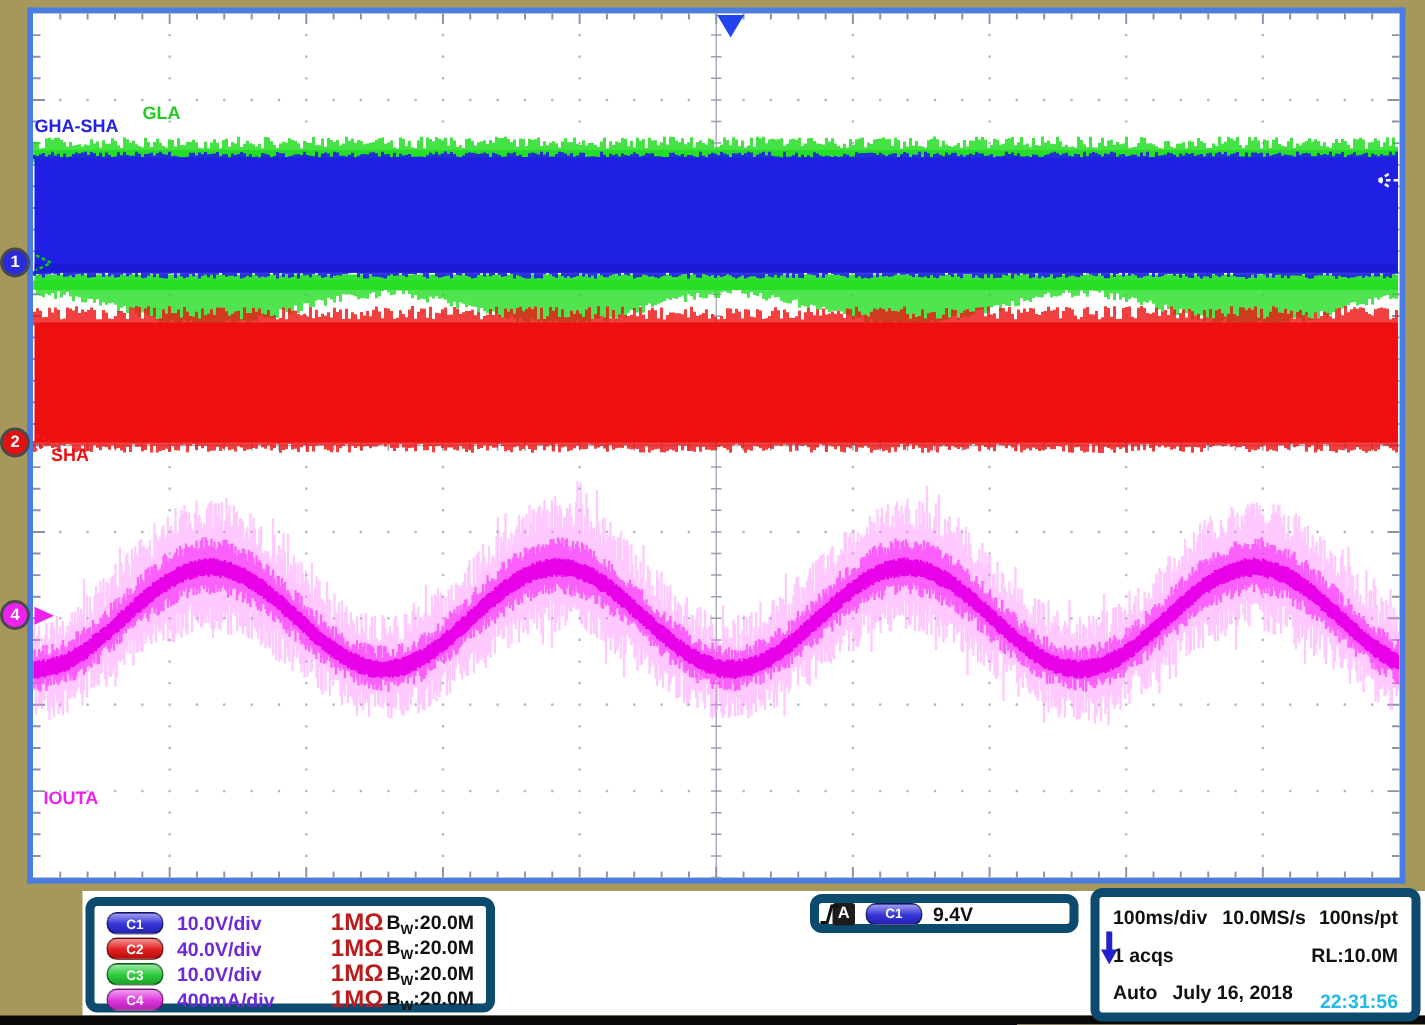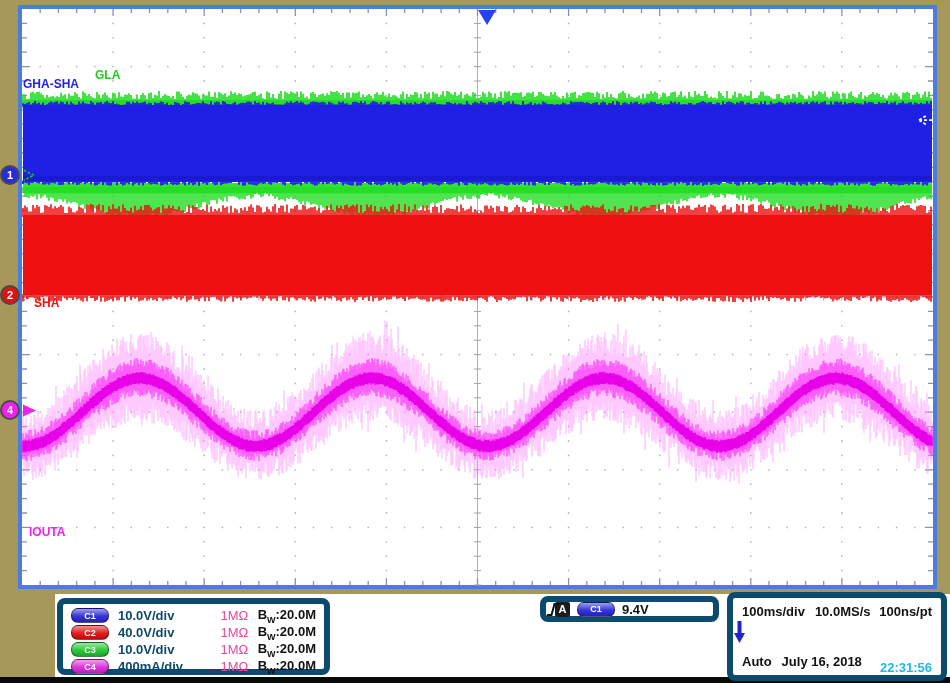--- a/index.html
+++ b/index.html
@@ -16,22 +16,22 @@
   .bottom-white{position:absolute;left:55px;top:594px;width:895px;height:83px;background:#fff;}
   .black-bar{position:absolute;left:0;top:677px;width:950px;height:6px;background:#0a0a0a;}
   .panel{position:absolute;background:#fff;border:6px solid #0c4a6e;border-radius:8px;box-sizing:border-box;z-index:8;}
   
   #ch-panel{left:57px;top:598px;width:273px;height:77px;padding:3px 8px;}
   .chrow{display:flex;align-items:center;height:17px;}
   .pill{width:36px;height:13px;border-radius:7px;color:#fff;font-size:9px;font-weight:bold;
         display:flex;align-items:center;justify-content:center;border:1px solid rgba(0,0,0,.45);
         background-image:linear-gradient(to bottom, rgba(255,255,255,.55), rgba(255,255,255,.05) 55%, rgba(0,0,0,.18));
         flex:0 0 auto;}
-  .ch-scale{font-size:13px;font-weight:bold;color:#0c4a6e;margin-left:9px;width:105px;}
-  .ch-imp{font-size:13px;font-weight:normal;color:#ec4899;width:38px;}
+  .ch-scale{font-size:13px;font-weight:bold;color:#6d28d9;margin-left:9px;width:105px;}
+  .ch-imp{font-size:16px;font-weight:bold;color:#b91c1c;width:38px;}
   .ch-bw{font-size:13px;font-weight:bold;color:#111;}
   .ch-bw sub{font-size:9px;}
   
   #trig-panel{left:540px;top:596px;width:179px;height:26px;display:flex;align-items:center;padding:0 9px;gap:7px;}
   .trig-a{width:15px;height:15px;background:#1c1c1c;color:#fff;border-radius:2px;font-size:11px;
           font-weight:bold;display:flex;align-items:center;justify-content:center;}
   .trig-level{font-size:13px;font-weight:bold;color:#111;}
   
   #acq-panel{left:727px;top:592px;width:220px;height:89px;padding:4px 9px;display:flex;flex-direction:column;justify-content:space-between;}
   .acq-row{display:flex;align-items:center;font-size:13px;font-weight:bold;color:#111;height:19px;}
@@ -125,20 +125,24 @@
     <span class="trig-level">9.4V</span>
   </div>
 
   <div class="panel" id="acq-panel">
     <div class="acq-row">
       <span>100ms/div</span>
       <span class="gap10">10.0MS/s</span>
       <span class="right">100ns/pt</span>
     </div>
     <div class="acq-row">
+      <span>1 acqs</span>
+      <span class="right">RL:10.0M</span>
+    </div>
+    <div class="acq-row">
       <span>Auto</span>
       <span class="gap10">July 16, 2018</span>
       <span class="right time-cyan">22:31:56</span>
     </div>
     <svg id="run-arrow" width="13" height="24" viewBox="0 0 13 24">
       <path d="M6.5 1 V15" stroke="#2222cc" stroke-width="4"></path>
       <path d="M1 13 L6.5 23 L12 13 Z" fill="#2222cc"></path>
     </svg>
   </div>
 </div>

